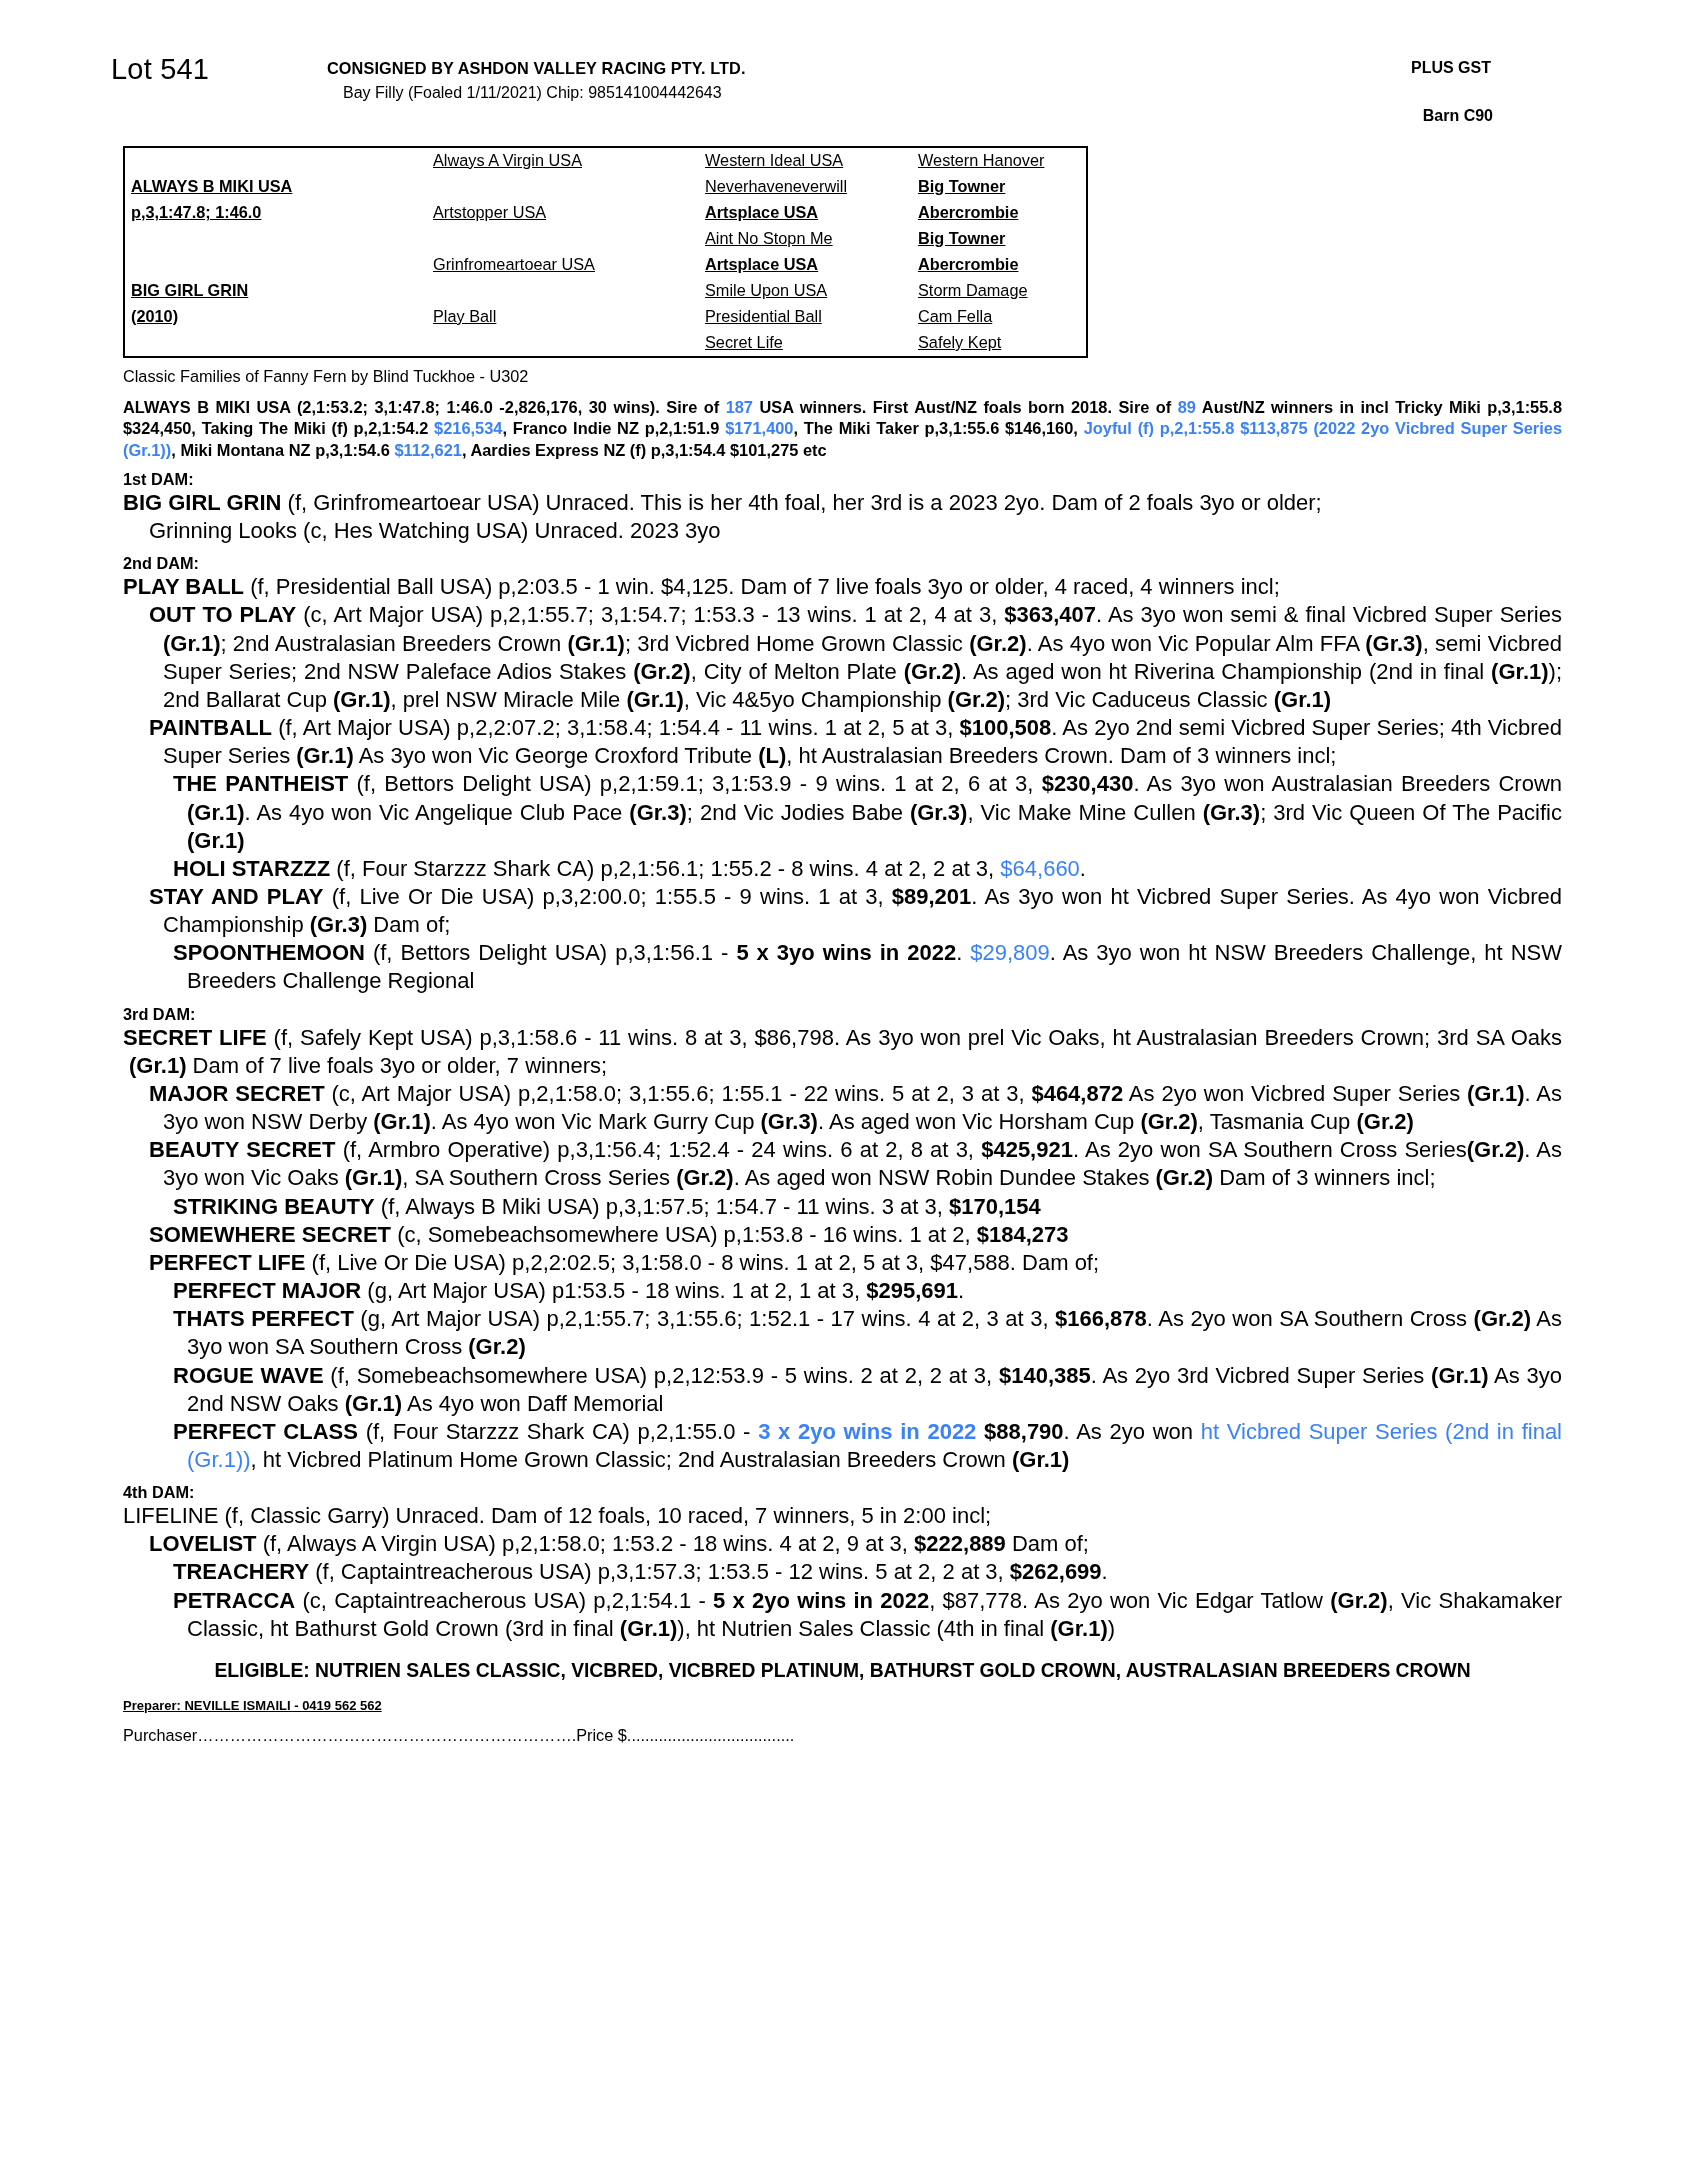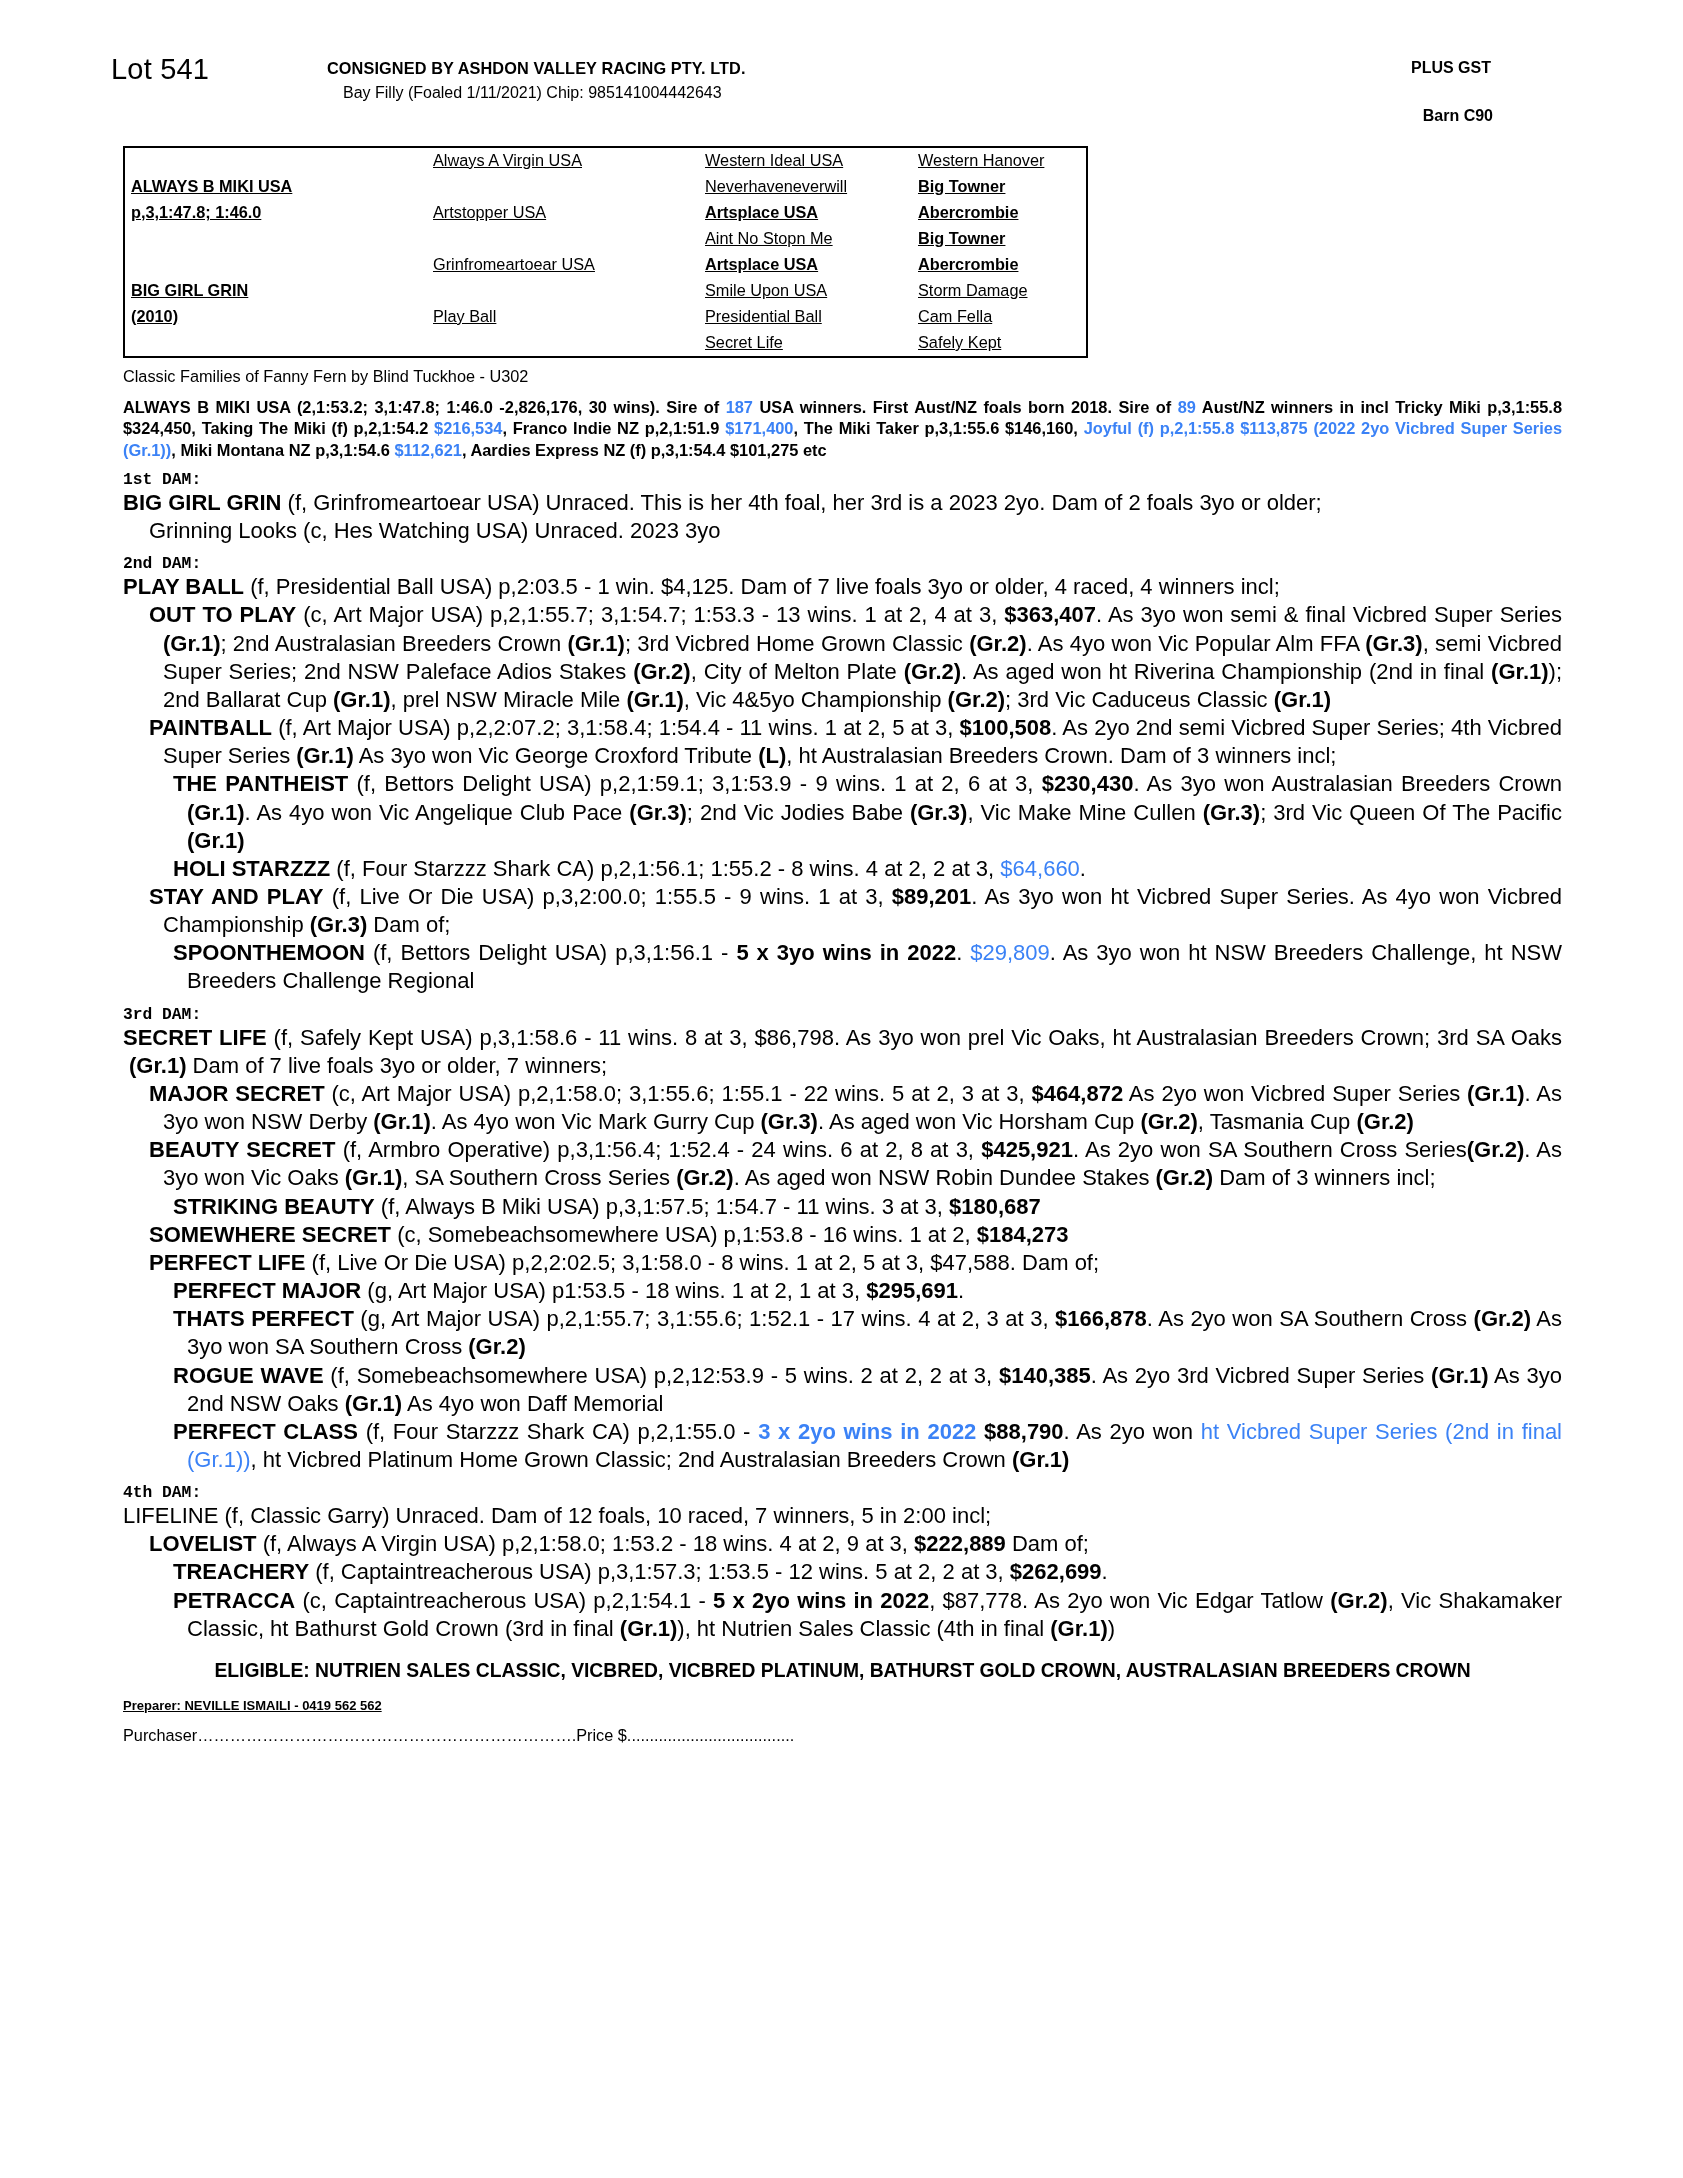--- a/index.html
+++ b/index.html
@@ -105,21 +105,20 @@
     font-weight: bold;
     text-align: justify;
     line-height: 1.30;
   }
   .red { color: #3b82f6; }
   .dam-head {
     margin-top: 9px;
     margin-left: 12px;
     font-size: 16.3px;
     font-weight: bold;
-    font-family: Liberation Mono, monospace;
   }
   .para {
     margin-left: 12px;
     margin-right: 10px;
     font-size: 22px;
     text-align: justify;
     line-height: 1.28;
     margin-top: 0px;
   }
   .ind0 { padding-left: 6px; text-indent: -6px; }
@@ -228,21 +227,21 @@
       <div class="para ind1"><span class="b">OUT TO PLAY</span><span> (c, Art Major USA) p,2,1:55.7; 3,1:54.7; 1:53.3 - 13 wins. 1 at 2, 4 at 3, </span><span class="b">$363,407</span><span>. As 3yo won semi &amp; final Vicbred Super Series </span><span class="b">(Gr.1)</span><span>; 2nd Australasian Breeders Crown </span><span class="b">(Gr.1)</span><span>; 3rd Vicbred Home Grown Classic </span><span class="b">(Gr.2)</span><span>. As 4yo won Vic Popular Alm FFA </span><span class="b">(Gr.3)</span><span>, semi Vicbred Super Series; 2nd NSW Paleface Adios Stakes </span><span class="b">(Gr.2)</span><span>, City of Melton Plate </span><span class="b">(Gr.2)</span><span>. As aged won ht Riverina Championship (2nd in final </span><span class="b">(Gr.1)</span><span>); 2nd Ballarat Cup </span><span class="b">(Gr.1)</span><span>, prel NSW Miracle Mile </span><span class="b">(Gr.1)</span><span>, Vic 4&amp;5yo Championship </span><span class="b">(Gr.2)</span><span>; 3rd Vic Caduceus Classic </span><span class="b">(Gr.1)</span></div>
       <div class="para ind1"><span class="b">PAINTBALL</span><span> (f, Art Major USA) p,2,2:07.2; 3,1:58.4; 1:54.4 - 11 wins. 1 at 2, 5 at 3, </span><span class="b">$100,508</span><span>. As 2yo 2nd semi Vicbred Super Series; 4th Vicbred Super Series </span><span class="b">(Gr.1)</span><span> As 3yo won Vic George Croxford Tribute </span><span class="b">(L)</span><span>, ht Australasian Breeders Crown. Dam of 3 winners incl;</span></div>
       <div class="para ind2"><span class="b">THE PANTHEIST</span><span> (f, Bettors Delight USA) p,2,1:59.1; 3,1:53.9 - 9 wins. 1 at 2, 6 at 3, </span><span class="b">$230,430</span><span>. As 3yo won Australasian Breeders Crown </span><span class="b">(Gr.1)</span><span>. As 4yo won Vic Angelique Club Pace </span><span class="b">(Gr.3)</span><span>; 2nd Vic Jodies Babe </span><span class="b">(Gr.3)</span><span>, Vic Make Mine Cullen </span><span class="b">(Gr.3)</span><span>; 3rd Vic Queen Of The Pacific </span><span class="b">(Gr.1)</span></div>
       <div class="para ind2"><span class="b">HOLI STARZZZ</span><span> (f, Four Starzzz Shark CA) p,2,1:56.1; 1:55.2 - 8 wins. 4 at 2, 2 at 3, </span><span class="red">$64,660</span><span>.</span></div>
       <div class="para ind1"><span class="b">STAY AND PLAY</span><span> (f, Live Or Die USA) p,3,2:00.0; 1:55.5 - 9 wins. 1 at 3, </span><span class="b">$89,201</span><span>. As 3yo won ht Vicbred Super Series. As 4yo won Vicbred Championship </span><span class="b">(Gr.3)</span><span> Dam of;</span></div>
       <div class="para ind2"><span class="b">SPOONTHEMOON</span><span> (f, Bettors Delight USA) p,3,1:56.1 - </span><span class="b">5 x 3yo wins in 2022</span><span>. </span><span class="red">$29,809</span><span>. As 3yo won ht NSW Breeders Challenge, ht NSW Breeders Challenge Regional</span></div>
       <div class="dam-head">3rd DAM:</div>
       <div class="para ind0"><span class="b">SECRET LIFE</span><span> (f, Safely Kept USA) p,3,1:58.6 - 11 wins. 8 at 3, $86,798. As 3yo won prel Vic Oaks, ht Australasian Breeders Crown; 3rd SA Oaks </span><span class="b">(Gr.1)</span><span> Dam of 7 live foals 3yo or older, 7 winners;</span></div>
       <div class="para ind1"><span class="b">MAJOR SECRET</span><span> (c, Art Major USA) p,2,1:58.0; 3,1:55.6; 1:55.1 - 22 wins. 5 at 2, 3 at 3, </span><span class="b">$464,872</span><span> As 2yo won Vicbred Super Series </span><span class="b">(Gr.1)</span><span>. As 3yo won NSW Derby </span><span class="b">(Gr.1)</span><span>. As 4yo won Vic Mark Gurry Cup </span><span class="b">(Gr.3)</span><span>. As aged won Vic Horsham Cup </span><span class="b">(Gr.2)</span><span>, Tasmania Cup </span><span class="b">(Gr.2)</span></div>
       <div class="para ind1"><span class="b">BEAUTY SECRET</span><span> (f, Armbro Operative) p,3,1:56.4; 1:52.4 - 24 wins. 6 at 2, 8 at 3, </span><span class="b">$425,921</span><span>. As 2yo won SA Southern Cross Series</span><span class="b">(Gr.2)</span><span>. As 3yo won Vic Oaks </span><span class="b">(Gr.1)</span><span>, SA Southern Cross Series </span><span class="b">(Gr.2)</span><span>. As aged won NSW Robin Dundee Stakes </span><span class="b">(Gr.2)</span><span> Dam of 3 winners incl;</span></div>
-      <div class="para ind2"><span class="b">STRIKING BEAUTY</span><span> (f, Always B Miki USA) p,3,1:57.5; 1:54.7 - 11 wins. 3 at 3, </span><span class="b">$180,687</span></div>
+      <div class="para ind2"><span class="b">STRIKING BEAUTY</span><span> (f, Always B Miki USA) p,3,1:57.5; 1:54.7 - 11 wins. 3 at 3, </span><span class="b">$170,154</span></div>
       <div class="para ind1"><span class="b">SOMEWHERE SECRET</span><span> (c, Somebeachsomewhere USA) p,1:53.8 - 16 wins. 1 at 2, </span><span class="b">$184,273</span></div>
       <div class="para ind1"><span class="b">PERFECT LIFE</span><span> (f, Live Or Die USA) p,2,2:02.5; 3,1:58.0 - 8 wins. 1 at 2, 5 at 3, $47,588. Dam of;</span></div>
       <div class="para ind2"><span class="b">PERFECT MAJOR</span><span> (g, Art Major USA) p1:53.5 - 18 wins. 1 at 2, 1 at 3, </span><span class="b">$295,691</span><span>.</span></div>
       <div class="para ind2"><span class="b">THATS PERFECT</span><span> (g, Art Major USA) p,2,1:55.7; 3,1:55.6; 1:52.1 - 17 wins. 4 at 2, 3 at 3, </span><span class="b">$166,878</span><span>. As 2yo won SA Southern Cross </span><span class="b">(Gr.2)</span><span> As 3yo won SA Southern Cross </span><span class="b">(Gr.2)</span></div>
       <div class="para ind2"><span class="b">ROGUE WAVE</span><span> (f, Somebeachsomewhere USA) p,2,12:53.9 - 5 wins. 2 at 2, 2 at 3, </span><span class="b">$140,385</span><span>. As 2yo 3rd Vicbred Super Series </span><span class="b">(Gr.1)</span><span> As 3yo 2nd NSW Oaks </span><span class="b">(Gr.1)</span><span> As 4yo won Daff Memorial</span></div>
       <div class="para ind2"><span class="b">PERFECT CLASS</span><span> (f, Four Starzzz Shark CA) p,2,1:55.0 - </span><span class="b red">3 x 2yo wins in 2022</span><span class="b"> </span><span class="b">$88,790</span><span>. As 2yo won </span><span class="red">ht Vicbred Super Series (2nd in final (Gr.1))</span><span>, ht Vicbred Platinum Home Grown Classic; 2nd Australasian Breeders Crown </span><span class="b">(Gr.1)</span></div>
       <div class="dam-head">4th DAM:</div>
       <div class="para ind0"><span>LIFELINE (f, Classic Garry) Unraced. Dam of 12 foals, 10 raced, 7 winners, 5 in 2:00 incl;</span></div>
       <div class="para ind1"><span class="b">LOVELIST</span><span> (f, Always A Virgin USA) p,2,1:58.0; 1:53.2 - 18 wins. 4 at 2, 9 at 3, </span><span class="b">$222,889</span><span> Dam of;</span></div>
       <div class="para ind2"><span class="b">TREACHERY</span><span> (f, Captaintreacherous USA) p,3,1:57.3; 1:53.5 - 12 wins. 5 at 2, 2 at 3, </span><span class="b">$262,699</span><span>.</span></div>

